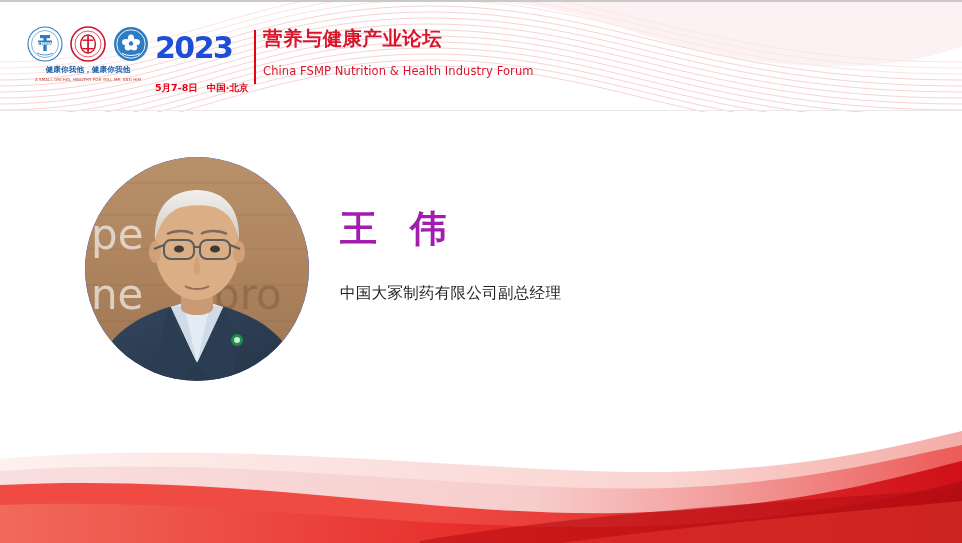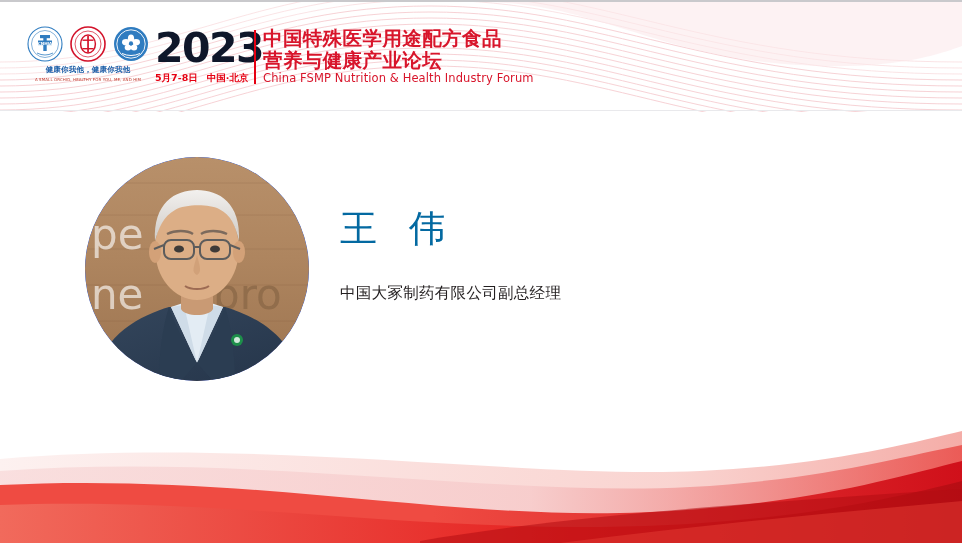--- a/index.html
+++ b/index.html
@@ -76,33 +76,33 @@
     transform: scale(.95);
   }
 
   .year-block {
     position: absolute;
     left: 155px; top: 26px;
     width: 95px;
   }
   .year-num {
     font-family: "DejaVu Sans", "Liberation Sans", sans-serif;
-    font-size: 41px;
-    font-weight: bold;
-    color: #0f172a;
+    font-size: 30px;
+    font-weight: bold;
+    color: #1d4ed8;
     line-height: 40px;
     letter-spacing: -1.5px;
   }
   .year-sub {
     display: flex;
     gap: 9px;
     font-size: 9.5px;
     font-weight: bold;
     color: #e60012;
-    margin-top: 4px;
+    margin-top: 14px;
     white-space: nowrap;
   }
 
   .divider-bar {
     position: absolute;
     left: 254px; top: 28px;
     width: 2px; height: 54px;
     background: #e60012;
   }
 
@@ -114,43 +114,43 @@
     font-size: 19.5px;
     font-weight: bold;
     color: #d8152b;
     line-height: 21.5px;
     letter-spacing: .4px;
     white-space: nowrap;
   }
   .title-en {
     font-size: 11.5px;
     color: #d8152b;
-    margin-top: 0;
+    margin-top: 14px;
     letter-spacing: .1px;
     white-space: nowrap;
   }
 
   
   .portrait {
     position: absolute;
     left: 85px; top: 155px;
     width: 224px; height: 224px;
     border-radius: 50%;
     overflow: hidden;
     background: #1d4ed8;
   }
   .speaker-info {
     position: absolute;
     left: 340px; top: 205px;
     width: 520px;
   }
   .speaker-name {
     font-size: 37px;
-    font-weight: normal;
-    color: #0369a1;
+    font-weight: bold;
+    color: #a21caf;
     letter-spacing: 10px;
     line-height: 44px;
     white-space: nowrap;
   }
   .speaker-title {
     font-size: 15.5px;
     color: #231f20;
     margin-top: 32px;
     letter-spacing: .3px;
     white-space: nowrap;
@@ -242,21 +242,20 @@
       <div class="year-num">2023</div>
       <div class="year-sub">
         <span>5月7-8日</span>
         <span>中国·北京</span>
       </div>
     </div>
 
     <div class="divider-bar"></div>
 
     <div class="title-block">
-      <div class="title-cn">中国特殊医学用途配方食品</div>
       <div class="title-cn">营养与健康产业论坛</div>
       <div class="title-en">China FSMP Nutrition &amp; Health Industry Forum</div>
     </div>
   </div>
 
   <div class="portrait">
     <svg width="224" height="224" viewBox="0 0 224 224">
       <defs>
         <clipPath id="circClip">
             <circle cx="112" cy="112" r="112"></circle>

